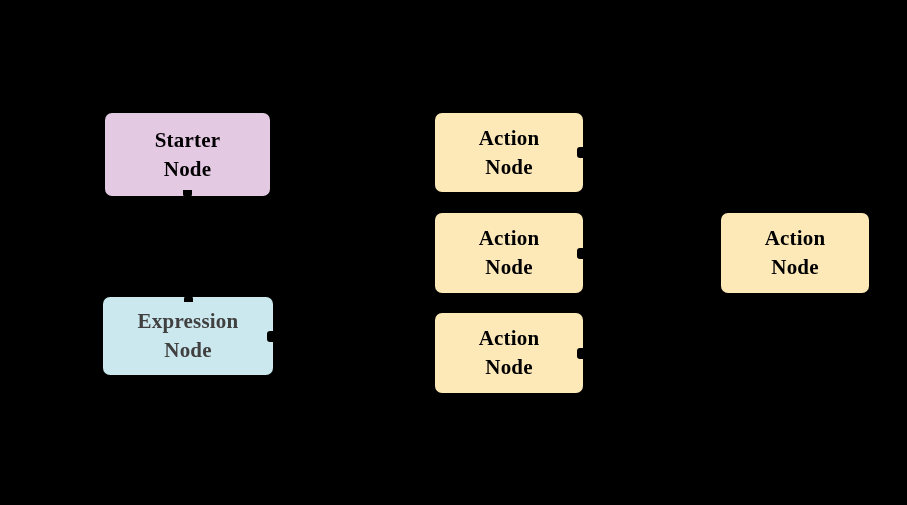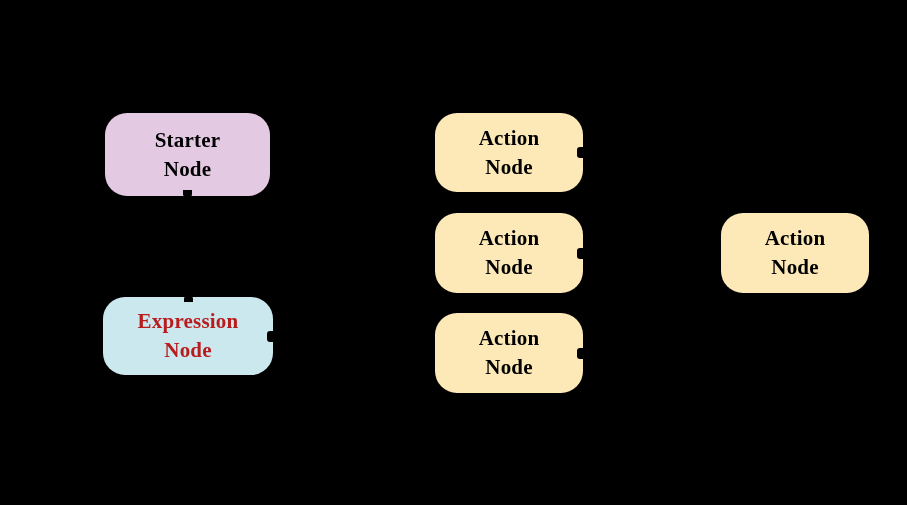--- a/index.html
+++ b/index.html
@@ -12,21 +12,21 @@
     position: relative;
     width: 907px;
     height: 505px;
     background: #000000;
     overflow: hidden;
     font-family: "Liberation Serif", "DejaVu Serif", serif;
   }
   .node {
     position: absolute;
     box-sizing: border-box;
-    border-radius: 22px;
+    border-radius: 7px;
     display: flex;
     flex-direction: column;
     align-items: center;
     justify-content: center;
     text-align: center;
     color: #000000;
     font-weight: bold;
     font-size: 21px;
     line-height: 1.36;
     letter-spacing: 0.2px;
@@ -88,21 +88,21 @@
       <path d="M273,336 C354,336 354,353 435,353" fill="none" stroke="#000000" stroke-width="2"></path>
       <path d="M583,253 C652,253 652,253 721,253" fill="none" stroke="#000000" stroke-width="2"></path>
     </svg>
 
   <div class="node" id="starter-node" style="left: 105px; top: 113px; width: 165px; height: 83px; background: rgb(228, 201, 227); color: rgb(0, 0, 0);">
     <span class="node-label-line">Starter</span>
     <span class="node-label-line">Node</span>
   <span class="port port-bottom" style="background: rgb(0, 0, 0);"></span>
     </div>
 
-  <div class="node" id="expression-node" style="left: 103px; top: 297px; width: 170px; height: 78px; background: rgb(204, 232, 239); color: #b91c1c;">
+  <div class="node" id="expression-node" style="left: 103px; top: 297px; width: 170px; height: 78px; background: rgb(204, 232, 239); color: #404040;">
     <span class="node-label-line">Expression</span>
     <span class="node-label-line">Node</span>
   <span class="port port-top" style="background: rgb(0, 0, 0);"></span>
       <span class="port port-right" style="background: rgb(0, 0, 0);"></span>
     </div>
 
   <div class="node" id="action-node-1" style="left: 435px; top: 113px; width: 148px; height: 79px; background: rgb(253, 233, 184); color: rgb(0, 0, 0);">
     <span class="node-label-line">Action</span>
     <span class="node-label-line">Node</span>
   <span class="port port-right" style="background: rgb(0, 0, 0);"></span>

